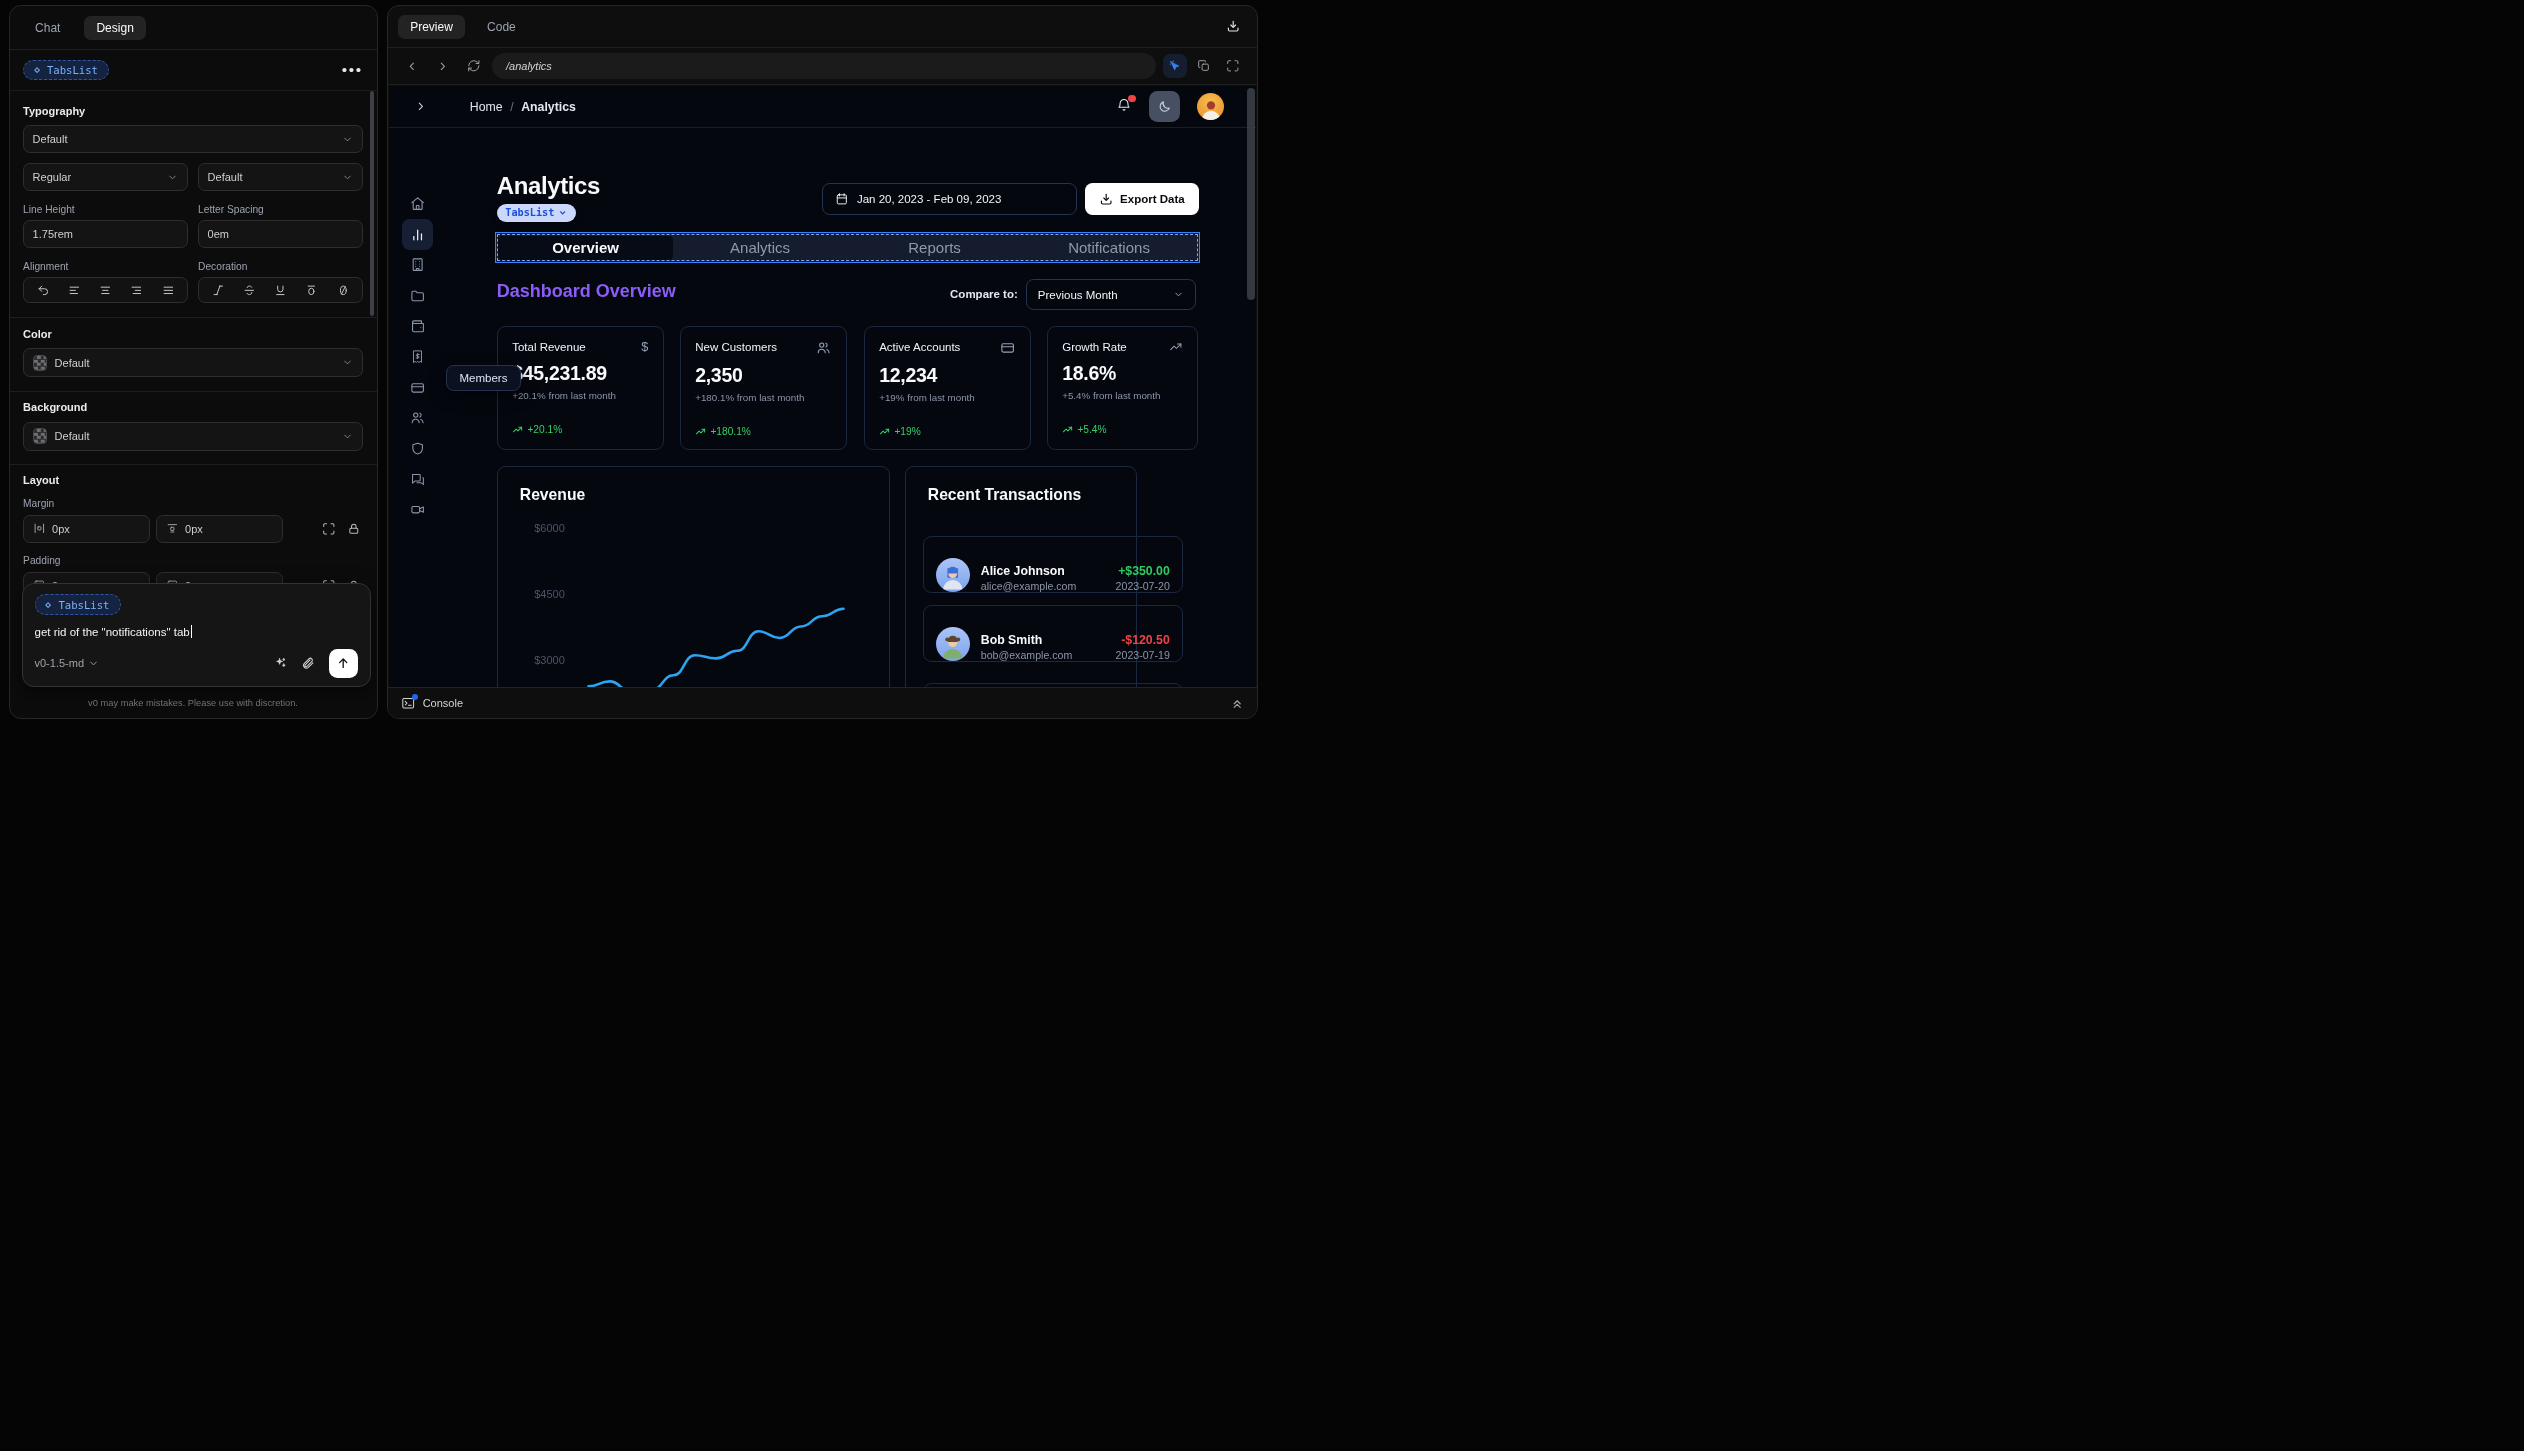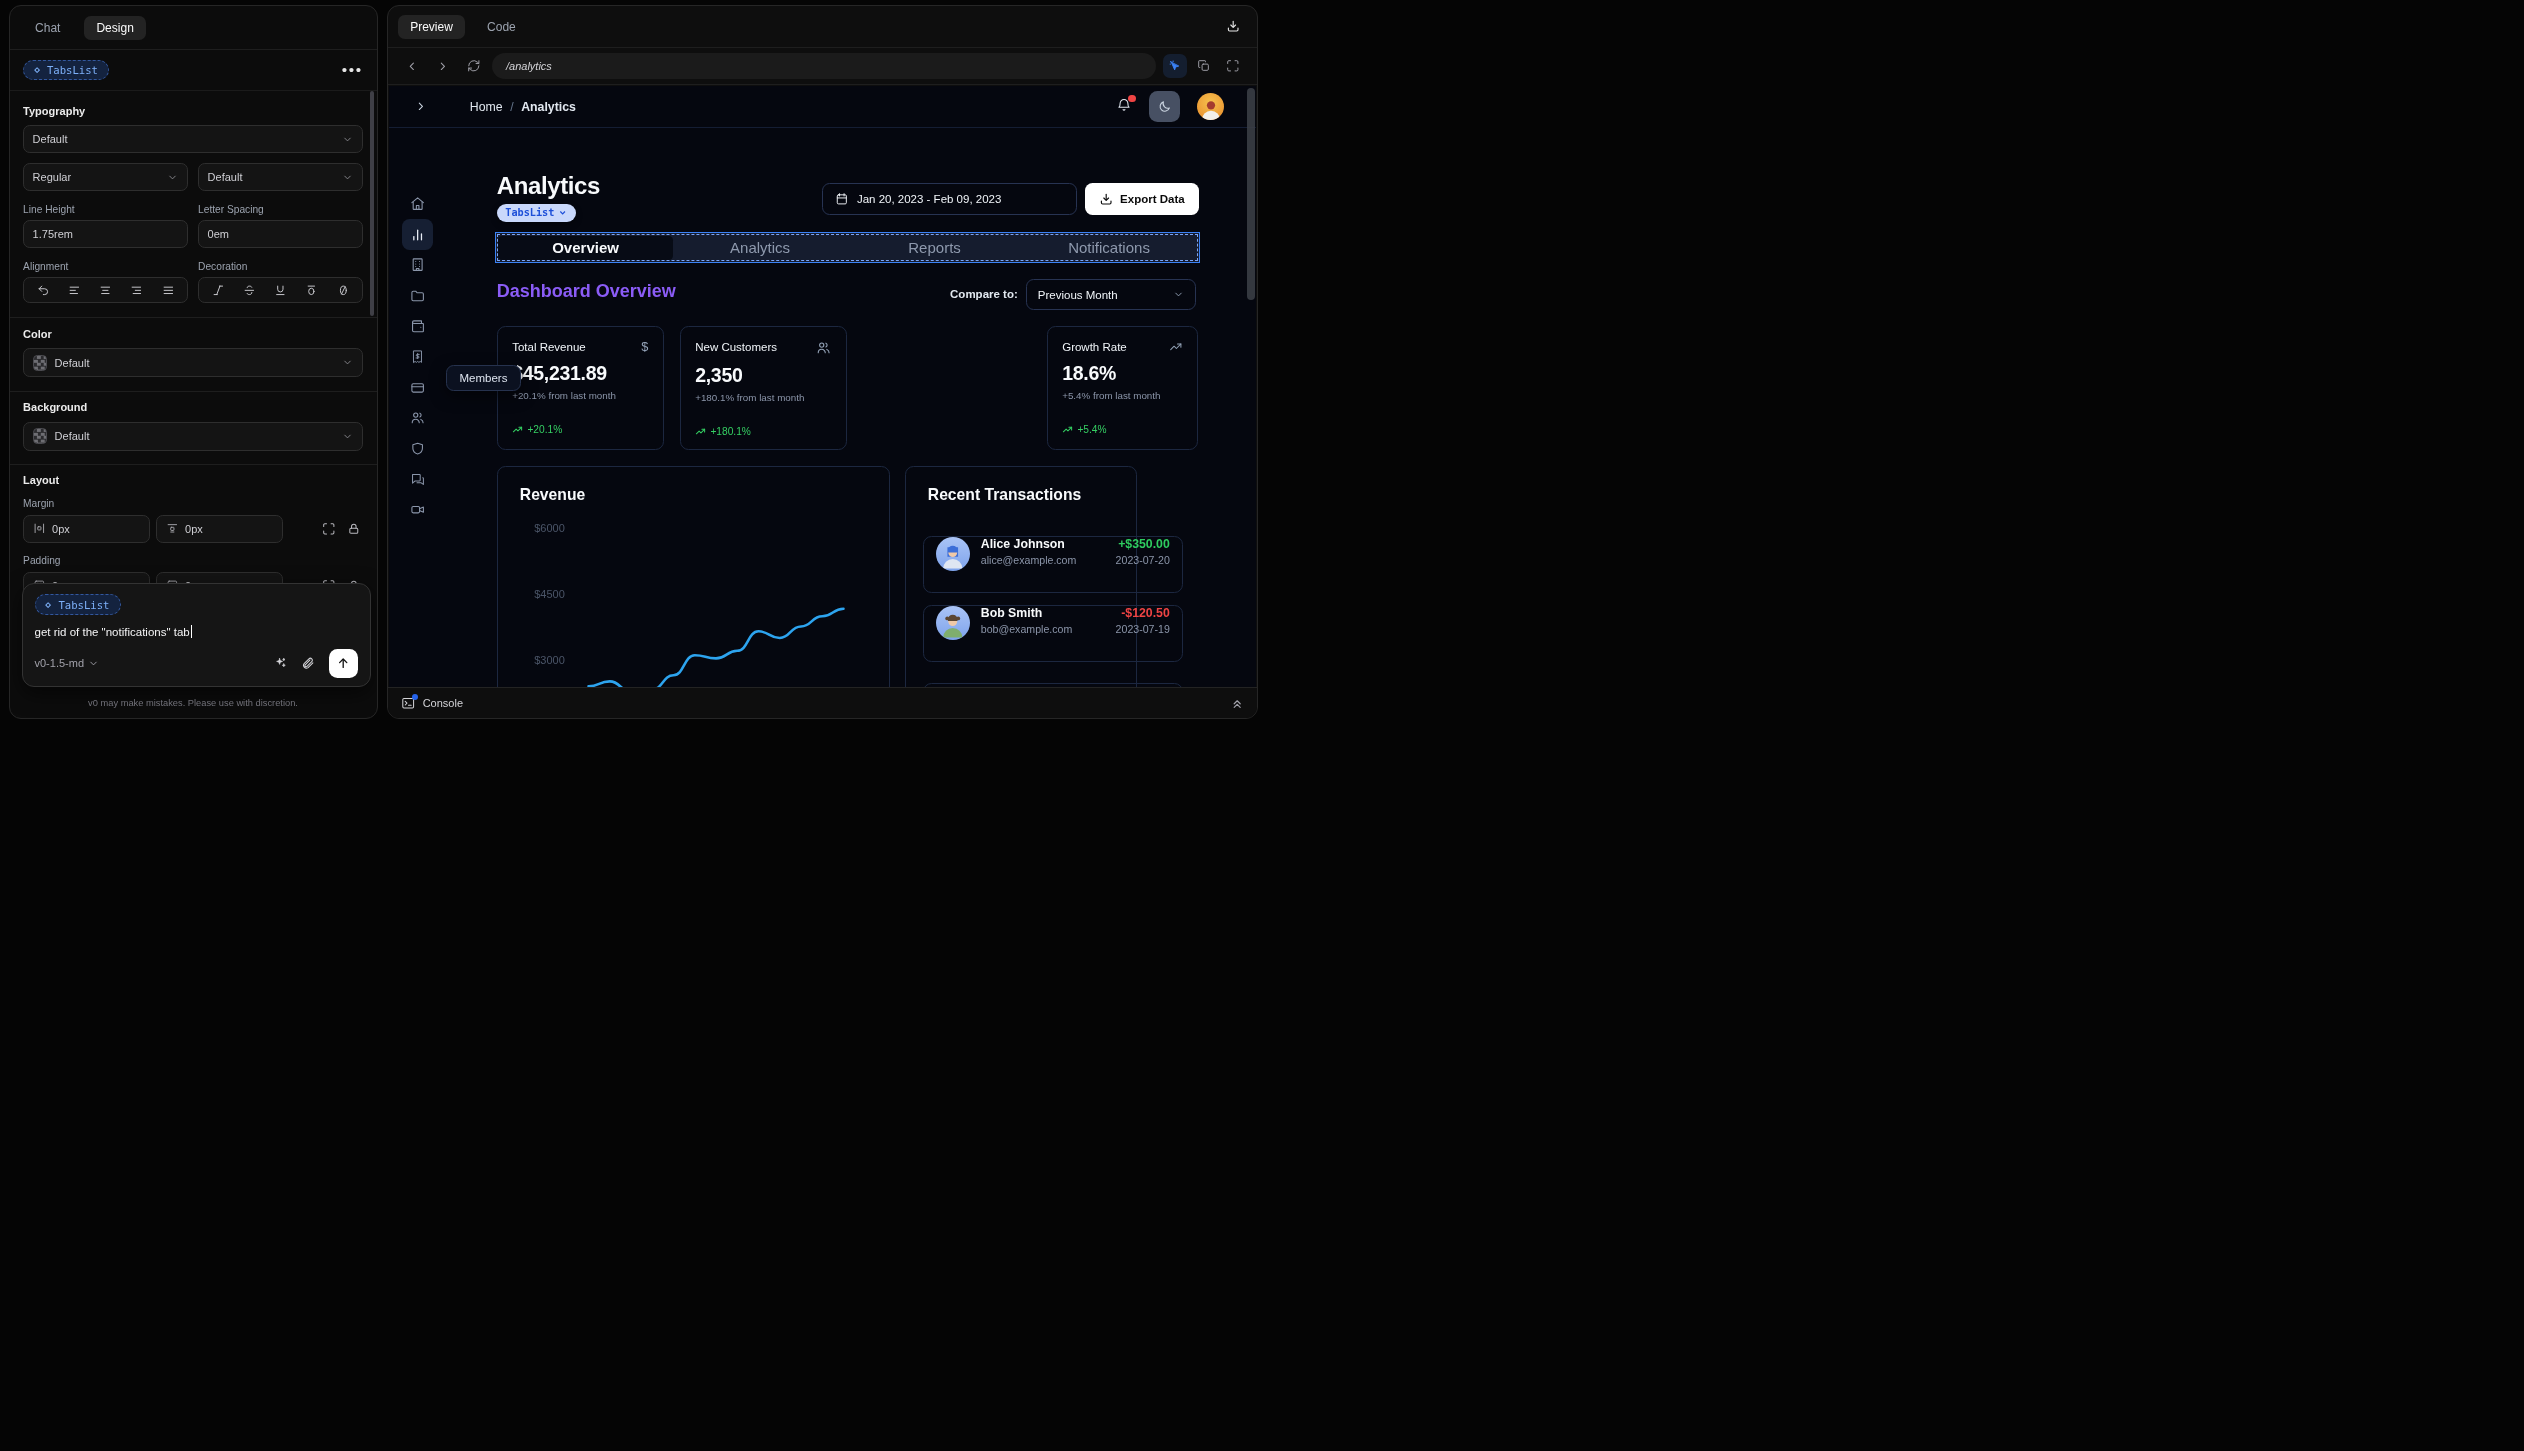--- a/index.html
+++ b/index.html
@@ -115,21 +115,21 @@
   .stat-value { margin-top:8.5px; color:#f8fafc; font-size:19.5px; font-weight:700; letter-spacing:-0.3px; }
   .stat-sub { margin-top:5.1px; color:#8b95a9; font-size:9.8px; }
   .stat-trend { margin-top:23px; color:#35cf63; font-size:10.2px; display:flex; align-items:center; gap:4.2px; }
 
   .chart-card { position:absolute; left:108px; top:380px; width:393px; height:340px; border:0.8px solid #1c2740; border-radius:8.5px; }
   .chart-title { position:absolute; left:22px; top:18.7px; color:#f8fafc; font-size:15.7px; font-weight:700; }
   .ytick { position:absolute; width:59px; text-align:right; color:#4b5568; font-size:11px; }
   .tx-card { position:absolute; left:516px; top:380px; width:232px; height:340px; border:0.8px solid #1c2740; border-radius:8.5px; }
   .tx-title { position:absolute; left:22px; top:18.7px; color:#f8fafc; font-size:15.7px; font-weight:700; }
   .tx-item { position:absolute; left:17px; width:260px; height:57px; border:0.8px solid #1c2740; border-radius:8.5px;
-    display:flex; align-items:flex-start; padding:0 12px; }
+    display:flex; align-items:flex-end; padding:0 12px; }
   .tx-avatar { width:34px; height:34px; border-radius:50%; overflow:hidden; flex:0 0 34px;
     background:linear-gradient(180deg,#aac4f6,#7ea3ec); display:flex; justify-content:center; }
   .tx-avatar svg { margin-top:6px; }
   .tx-names { margin-left:11px; }
   .tx-name { color:#f8fafc; font-size:12.3px; font-weight:600; }
   .tx-email { color:#8b95a9; font-size:10.6px; margin-top:2.5px; }
   .tx-right { margin-left:auto; text-align:right; }
   .tx-amt { font-size:12.3px; font-weight:700; }
   .tx-amt.green { color:#2ecc5f; }
   .tx-amt.red { color:#ef4444; }
@@ -690,20 +690,42 @@
       <div class="stat-trend">
           <span class="ic">
             <svg width="11" height="11" viewBox="0 0 24 24" fill="none" stroke="currentColor" stroke-width="2.2" stroke-linecap="round" stroke-linejoin="round">
               <path d="m3 17 6-6 4 4 8-8"></path>
               <path d="M15 7h6v6"></path>
             </svg>
           </span>
           <span>+180.1%</span>
         </div>
     </div>
+    <div class="stat-card" style="left:475px">
+      <div class="stat-title-row">
+          <span>Active Accounts</span>
+        <span class="stat-ic ic">
+            <svg width="15.3" height="15.3" viewBox="0 0 24 24" fill="none" stroke="currentColor" stroke-width="1.7" stroke-linecap="round" stroke-linejoin="round">
+              <rect x="3" y="6" width="18" height="13" rx="2"></rect>
+              <path d="M3 10.5h18"></path>
+            </svg>
+          </span>
+        </div>
+      <div class="stat-value">12,234</div>
+      <div class="stat-sub">+19% from last month</div>
+      <div class="stat-trend">
+          <span class="ic">
+            <svg width="11" height="11" viewBox="0 0 24 24" fill="none" stroke="currentColor" stroke-width="2.2" stroke-linecap="round" stroke-linejoin="round">
+              <path d="m3 17 6-6 4 4 8-8"></path>
+              <path d="M15 7h6v6"></path>
+            </svg>
+          </span>
+          <span>+19%</span>
+        </div>
+    </div>
     <div class="stat-card" style="left:658px;width:151px">
       <div class="stat-title-row">
           <span>Growth Rate</span>
         <span class="stat-ic ic">
             <svg width="13.6" height="13.6" viewBox="0 0 24 24" fill="none" stroke="currentColor" stroke-width="1.8" stroke-linecap="round" stroke-linejoin="round">
               <path d="m3 17 6-6 4 4 8-8"></path>
               <path d="M15 7h6v6"></path>
             </svg>
           </span>
         </div>

